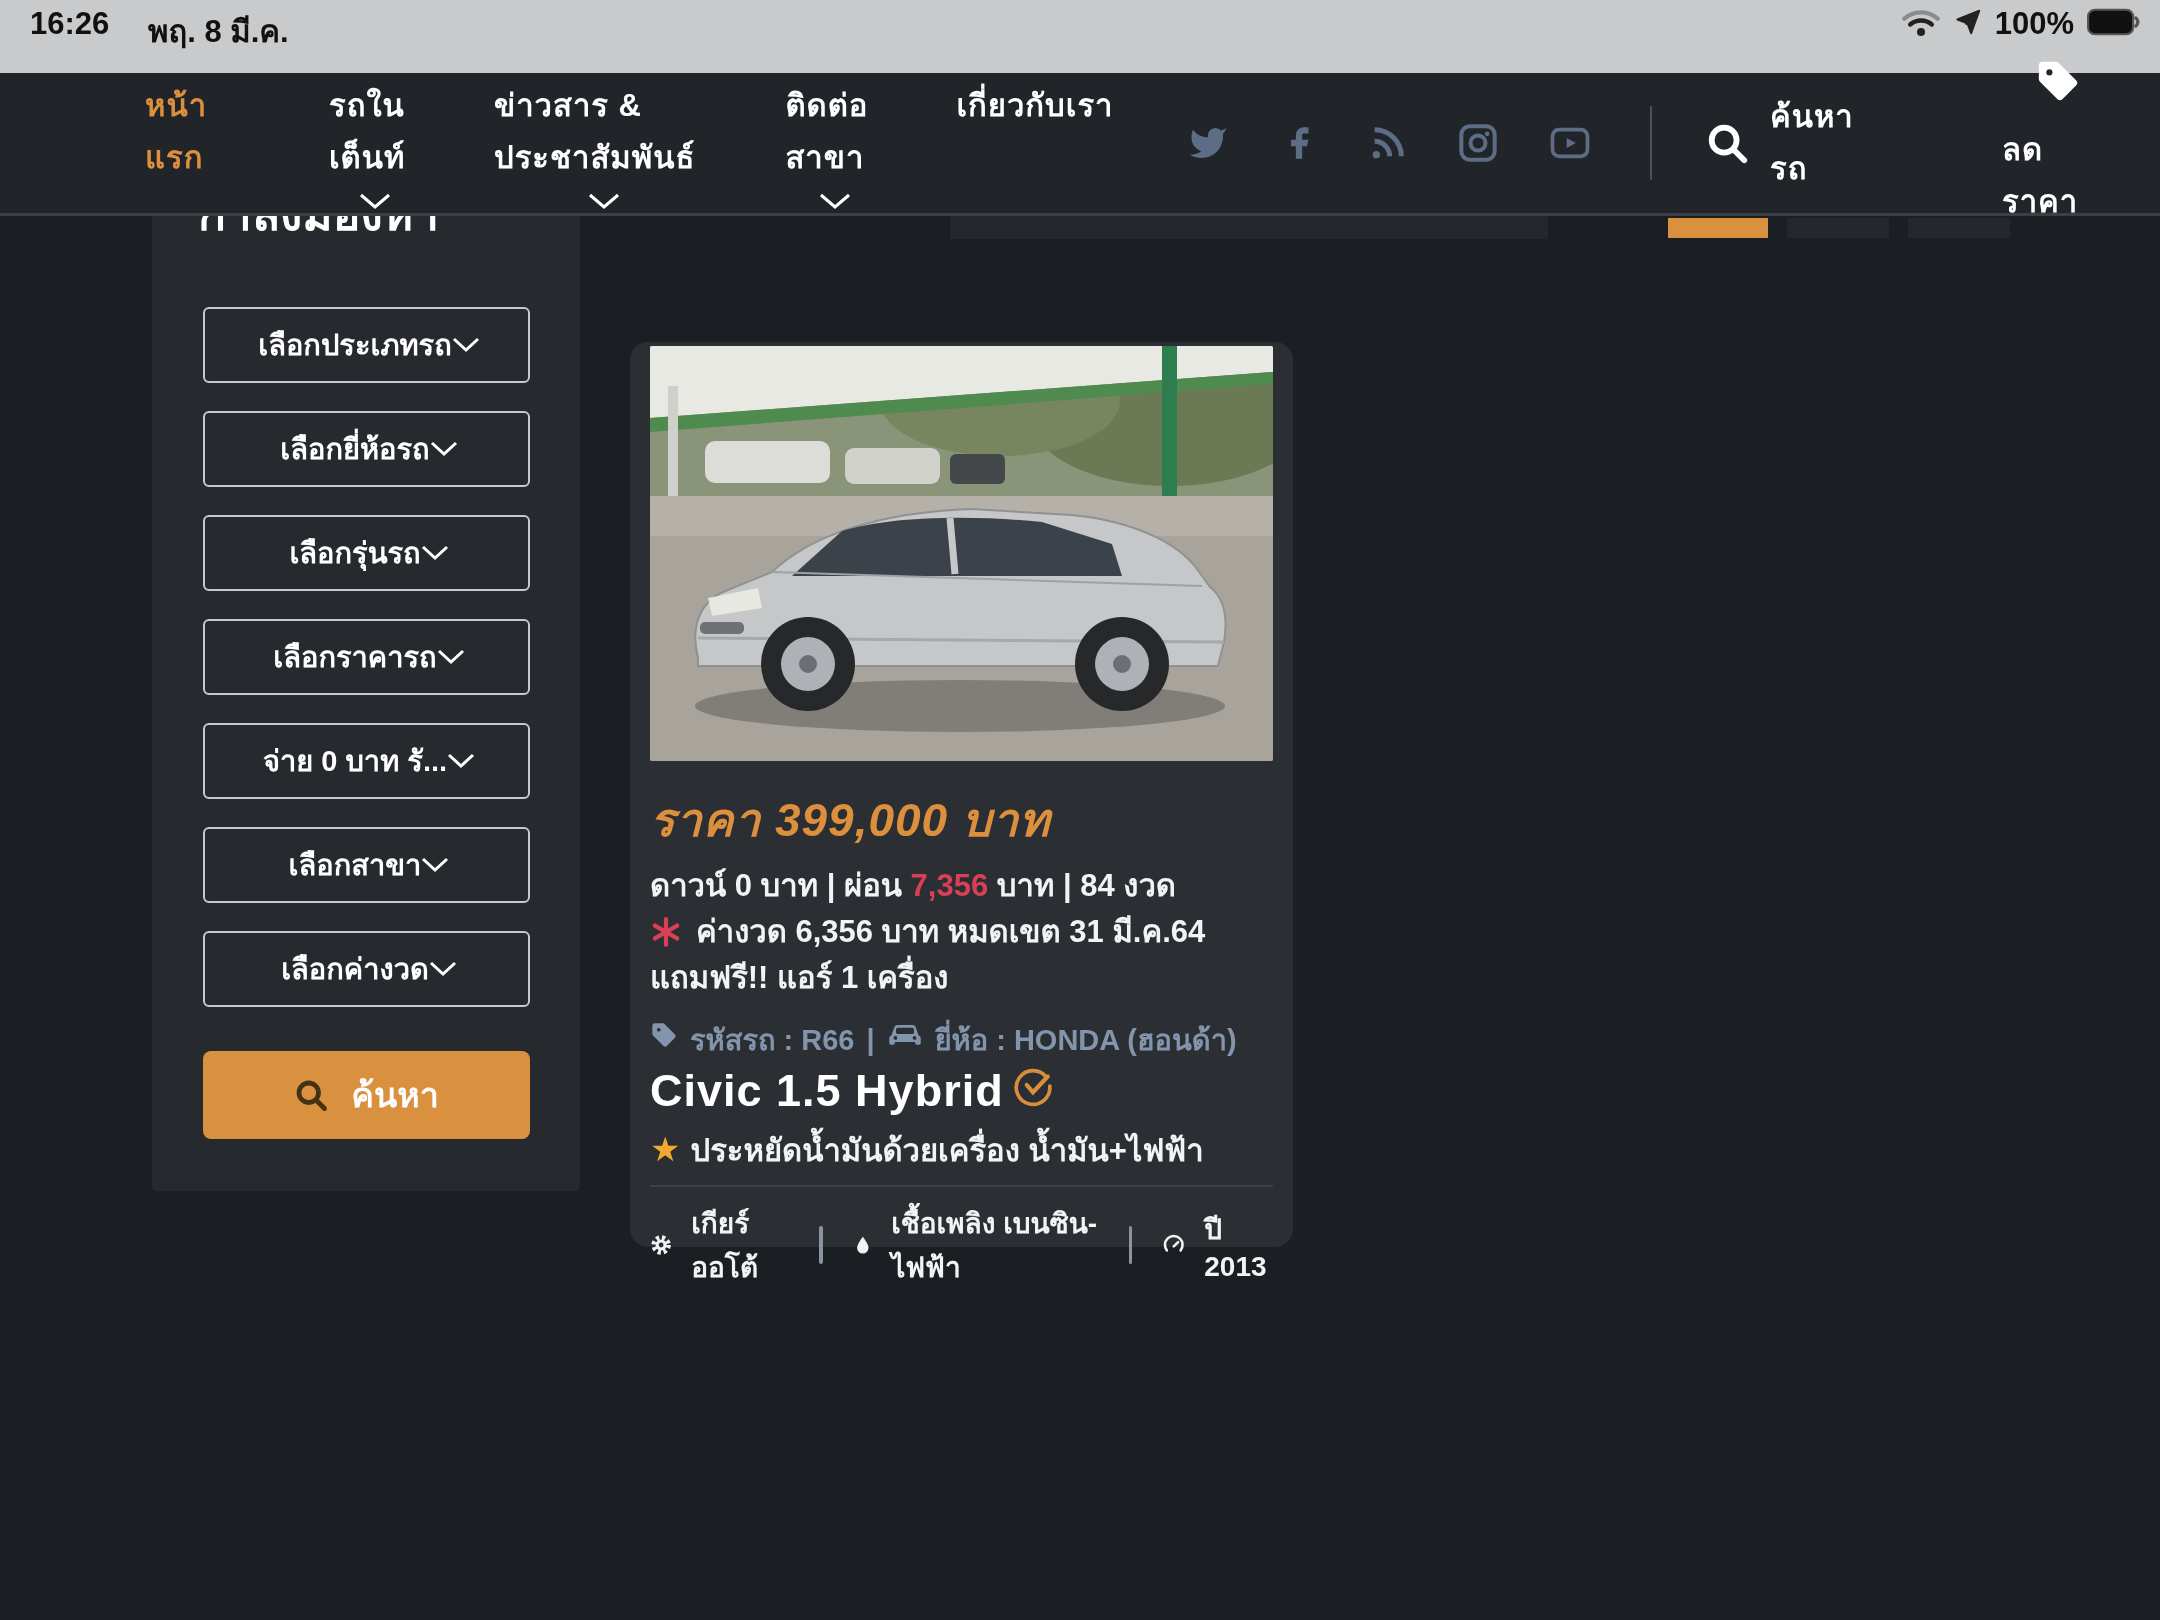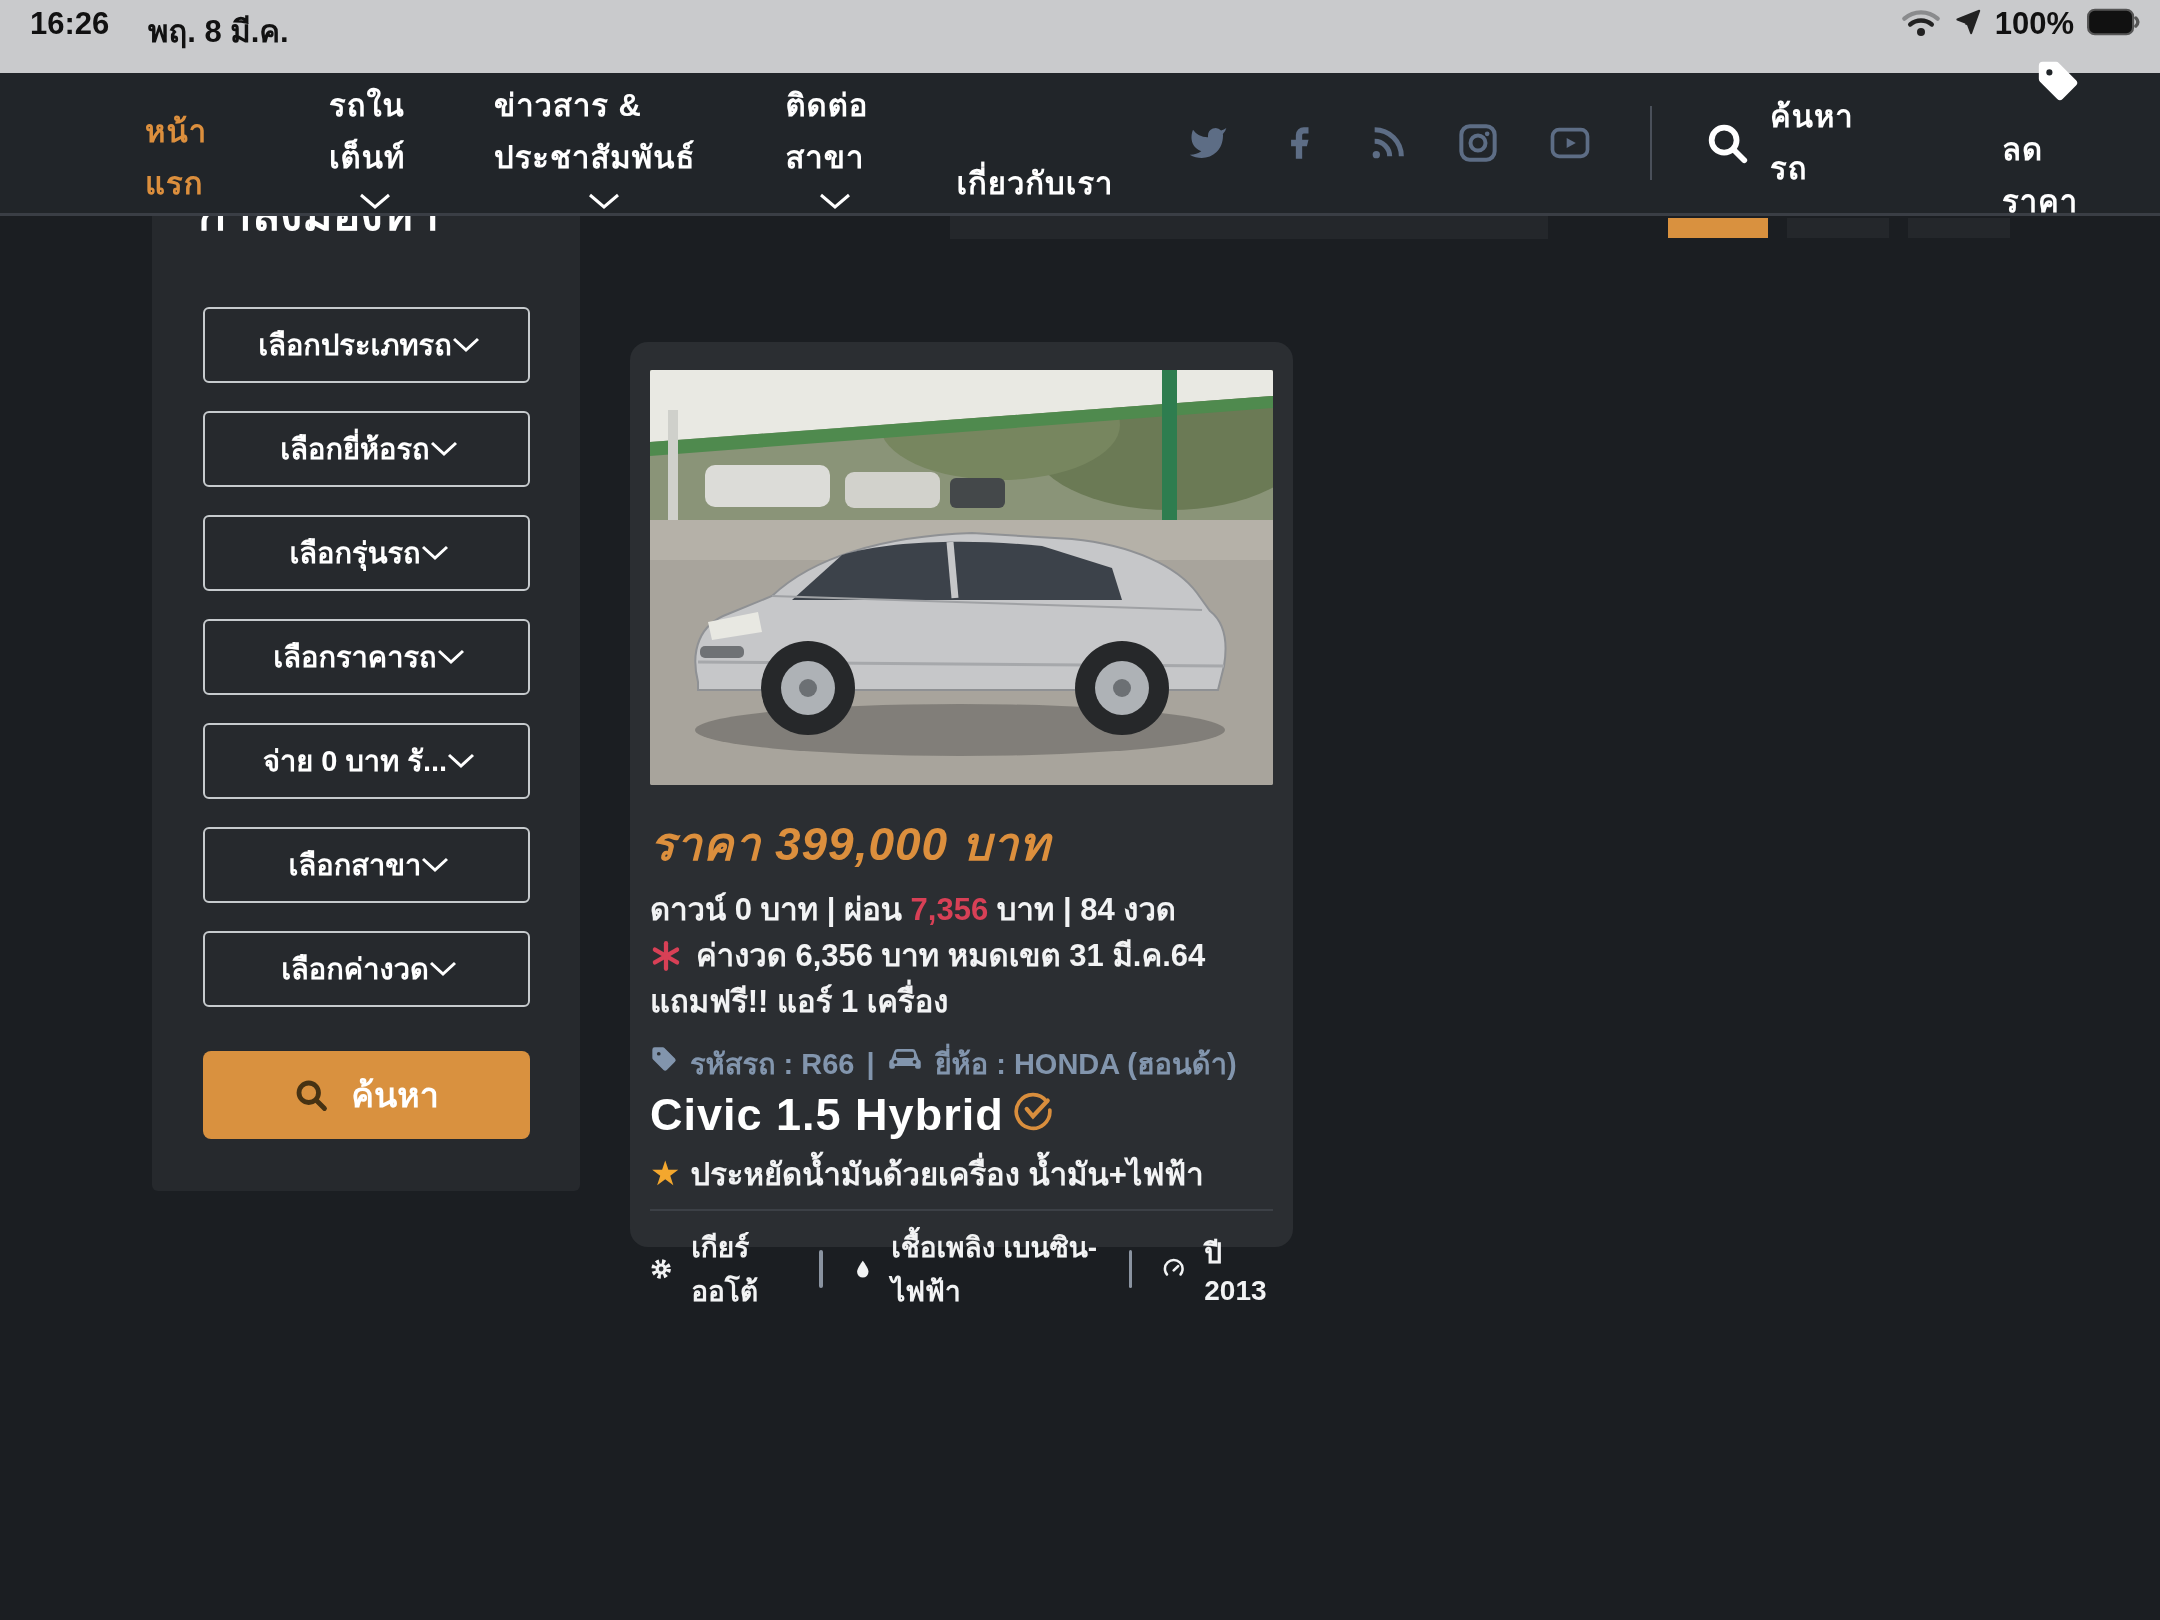--- a/index.html
+++ b/index.html
@@ -12,21 +12,21 @@
   .ios-time { position:absolute; left:30px; top:6px; font-size:31px; font-weight:700; color:#111; }
   .ios-date { position:absolute; left:148px; top:6px; font-size:31px; font-weight:600; color:#111; }
   .ios-right { position:absolute; right:18px; top:6px; display:flex; align-items:center; gap:12px; }
   .ios-pct { font-size:31px; font-weight:600; color:#111; }
   .url-row { position:absolute; left:0; top:36px; width:2160px; height:34px; display:flex; align-items:center; justify-content:center; gap:10px;margin-top:35px; }
   .url-text { font-size:29px; color:#1a1a1a; }
 
   
   .nav { position:absolute; left:0; top:73px; width:2160px; height:143px; background:#212529;
          border-bottom:3px solid #3a3e45; display:flex; align-items:center; }
-  .nav-links { display:flex; align-items:flex-end; margin-left:145px; padding-top:4px; }
+  .nav-links { display:flex; align-items:flex-start; margin-left:145px; padding-top:4px; }
   .nav-item { display:flex; flex-direction:column; align-items:center; margin-right:72px; cursor:pointer; }
   .nav-label { font-size:31px; font-weight:700; color:#fff; line-height:52px; letter-spacing:1px; }
   .nav-item.active .nav-label { color:#dc8f3d; }
   .w110 { width:112px; } .w150 { width:158px; }
   .chev { margin-top:8px; }
   .nav-social { display:flex; align-items:center; gap:50px; margin-left:auto; }
   .soc { cursor:pointer; display:flex; }
   .nav-vdiv { width:2px; height:74px; background:#4a505a; margin:0 52px 0 58px; }
   .nav-tool { display:flex; align-items:center; gap:20px; cursor:pointer; }
   .nav-tool .nav-label { color:#fff; }
@@ -48,21 +48,21 @@
   .filter { width:327px; height:76px; margin:0 auto 28px auto; border:2px solid #c6cacd; border-radius:6px;
             display:flex; align-items:center; justify-content:center; padding:0 22px 0 28px;
             color:#fff; font-size:29px; font-weight:600; cursor:pointer; background:transparent; }
   .filter span { white-space:nowrap; overflow:hidden; }
   .sb-search { width:327px; height:88px; margin:44px auto 0 auto; background:#d9913f; border-radius:8px;
                display:flex; align-items:center; justify-content:center; gap:22px;
                color:#fff; font-size:34px; font-weight:700; cursor:pointer; }
 
   
   .card { position:absolute; left:630px; top:342px; width:663px; height:905px; background:#2b2e32;
-          border-radius:18px; padding:28px 20px 0 20px; }
+          border-radius:18px; padding:4px 20px 0 20px; }
   .photo { width:623px; height:415px; overflow:hidden; border-radius:2px; background:#9a9890; }
   .price { margin-top:30px; font-size:46px; font-weight:700; font-style:italic; color:#dc8f3d; line-height:58px; letter-spacing:1px; }
   .finance { margin-top:16px; font-size:31px; font-weight:600; color:#f2f3f4; line-height:42px; }
   .finance .red { color:#d84056; font-weight:700; }
   .promo { margin-top:4px; font-size:31px; font-weight:600; color:#f2f3f4; line-height:42px; display:flex; align-items:center; gap:14px; }
   .gift { margin-top:4px; font-size:31px; font-weight:600; color:#f2f3f4; line-height:42px; }
   .codeline { margin-top:22px; font-size:29px; font-weight:600; color:#8295ad; line-height:38px; display:flex; align-items:flex-start; gap:12px; }
   .titleline { margin-top:6px; display:flex; align-items:flex-start; gap:8px; }
   .title { font-size:45px; font-weight:700; color:#fff; line-height:52px; letter-spacing:1px; }
   .starline { margin-top:10px; font-size:31px; font-weight:600; color:#f2f3f4; line-height:44px; }

